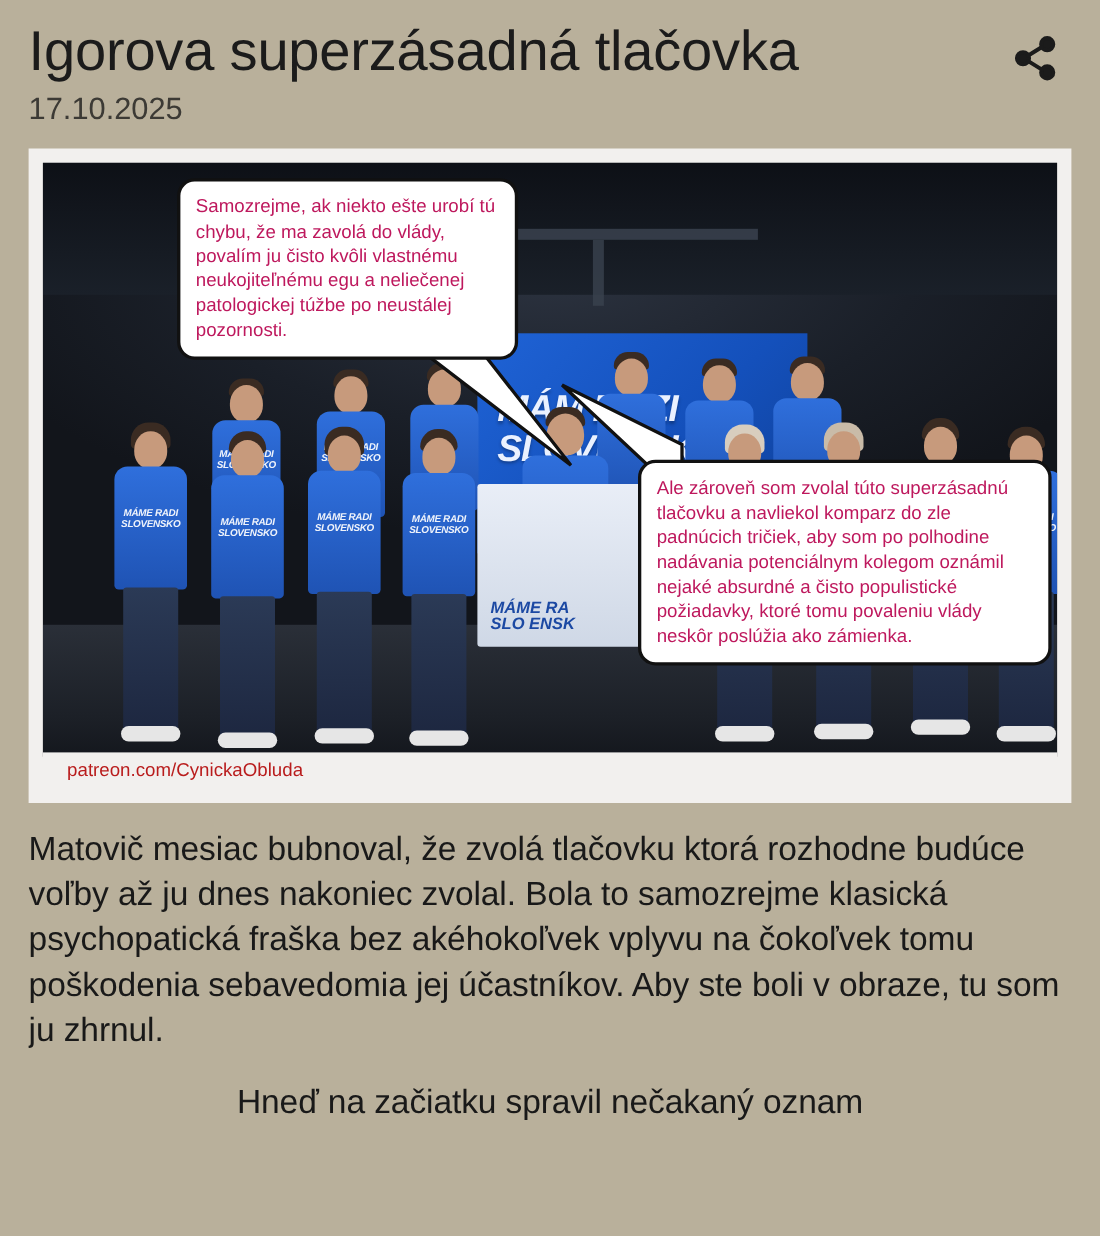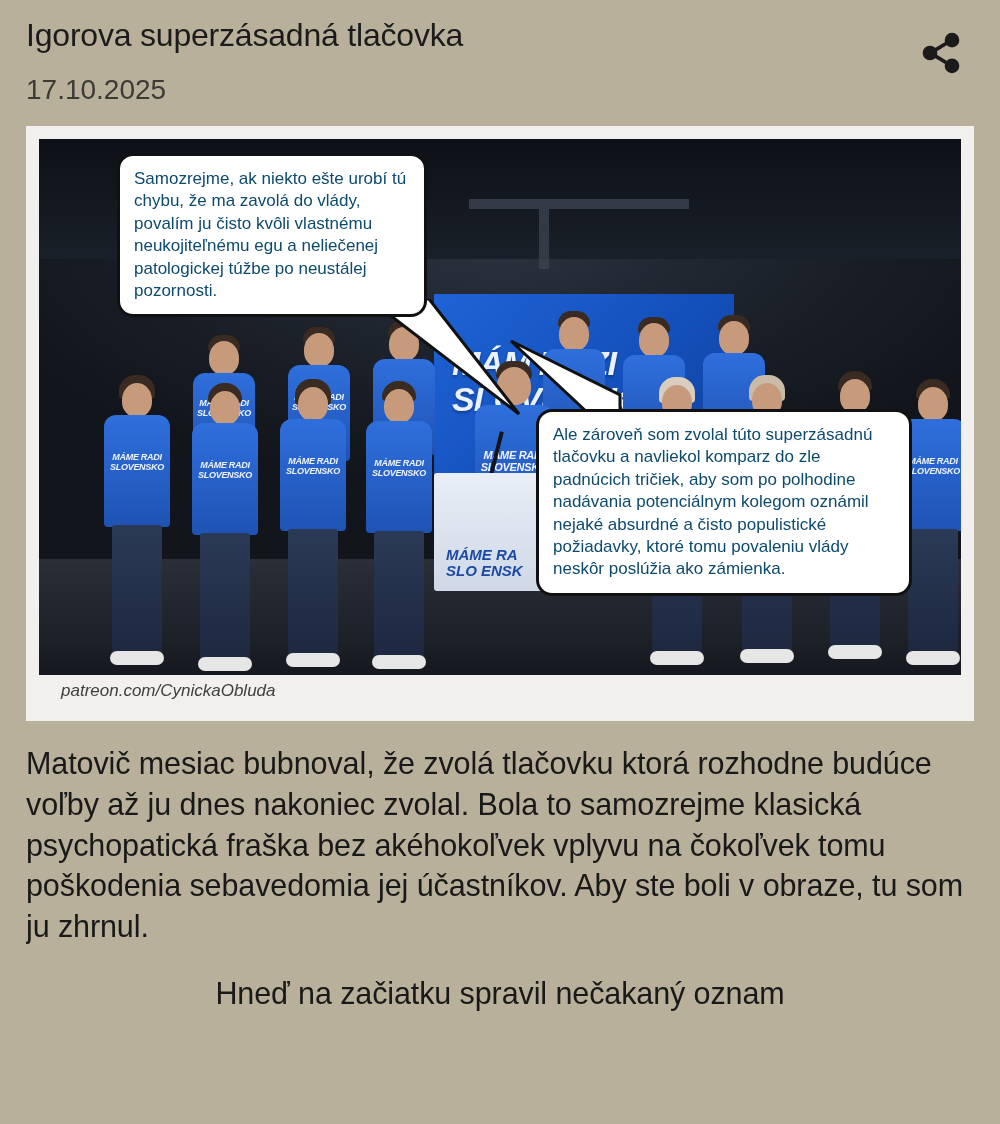--- a/index.html
+++ b/index.html
@@ -17,28 +17,28 @@
     background: #b9b09b;
     padding: 18px 26px 0 26px;
   }
   .header {
     display: flex;
     align-items: flex-start;
     justify-content: space-between;
   }
   .header-texts { flex: 1 1 auto; }
   .post-title {
-    font-size: 32px;
+    font-size: 51px;
     line-height: 1.12;
     font-weight: 400;
     color: #1b1b1b;
     letter-spacing: -0.2px;
   }
   .post-date {
-    margin-top: 20px;
+    margin-top: 8px;
     font-size: 28px;
     color: #3c3a35;
     font-weight: 400;
   }
   .share-btn {
     width: 58px;
     height: 58px;
     flex: 0 0 58px;
     display: flex;
     align-items: center;
@@ -128,54 +128,54 @@
     width: 54px; height: 14px; border-radius: 7px;
     background: #e6e6e6;
   }
   .shirt-logo {
     position: absolute; left: 50%; transform: translateX(-50%);
     color: #fff; font-weight: 700; font-style: italic; font-size: 9px;
     line-height: 1.1; text-align: center; white-space: pre-line;
     letter-spacing: -.3px; opacity: .92;
   }
   .podium {
-    position: absolute; left: 395px; bottom: 88px; width: 150px; height: 118px;
+    position: absolute; left: 395px; bottom: 100px; width: 150px; height: 148px;
     background: linear-gradient(180deg,#e9eef7 0%, #cfd8e6 100%);
     border-radius: 3px;
   }
   .podium-logo {
     position: absolute; left: 12px; bottom: 12px;
     color: #1c49a3; font-weight: 700; font-style: italic; font-size: 15px;
     line-height: 1.05; white-space: pre-line;
   }
   .mic { position: absolute; left: 455px; bottom: 200px; width: 4px; height: 48px;
     background: #12151a; transform: rotate(14deg); }
 
   
   .bubble {
     position: absolute;
     background: #fff;
     border: 3px solid #111;
     border-radius: 16px;
     padding: 12px 14px;
-    color: #0c4a6e;
+    color: #be185d;
     font-size: 17px;
     line-height: 1.32;
     font-family: "Liberation Sans", sans-serif;
+    margin-left: 44px;
   }
   .bubble-1 { left: 78px; top: 14px; width: 310px; }
   .bubble-2 { left: 497px; top: 270px; width: 376px; }
   .tail { position: absolute; }
   .tail svg { display: block; }
 
   .credit {
     position: absolute; left: 0; bottom: 0; width: 100%;
     background: #f2f0ee;
-    color: #404040;
-    font-style: italic;
+    color: #b91c1c;
     font-size: 17px;
     padding: 6px 0 6px 22px;
   }
   .comic-wrap { position: relative; width: 922px; height: 568px; }
 
   .body-text {
     margin-top: 22px;
     font-size: 30.5px;
     line-height: 1.34;
     color: #191919;

